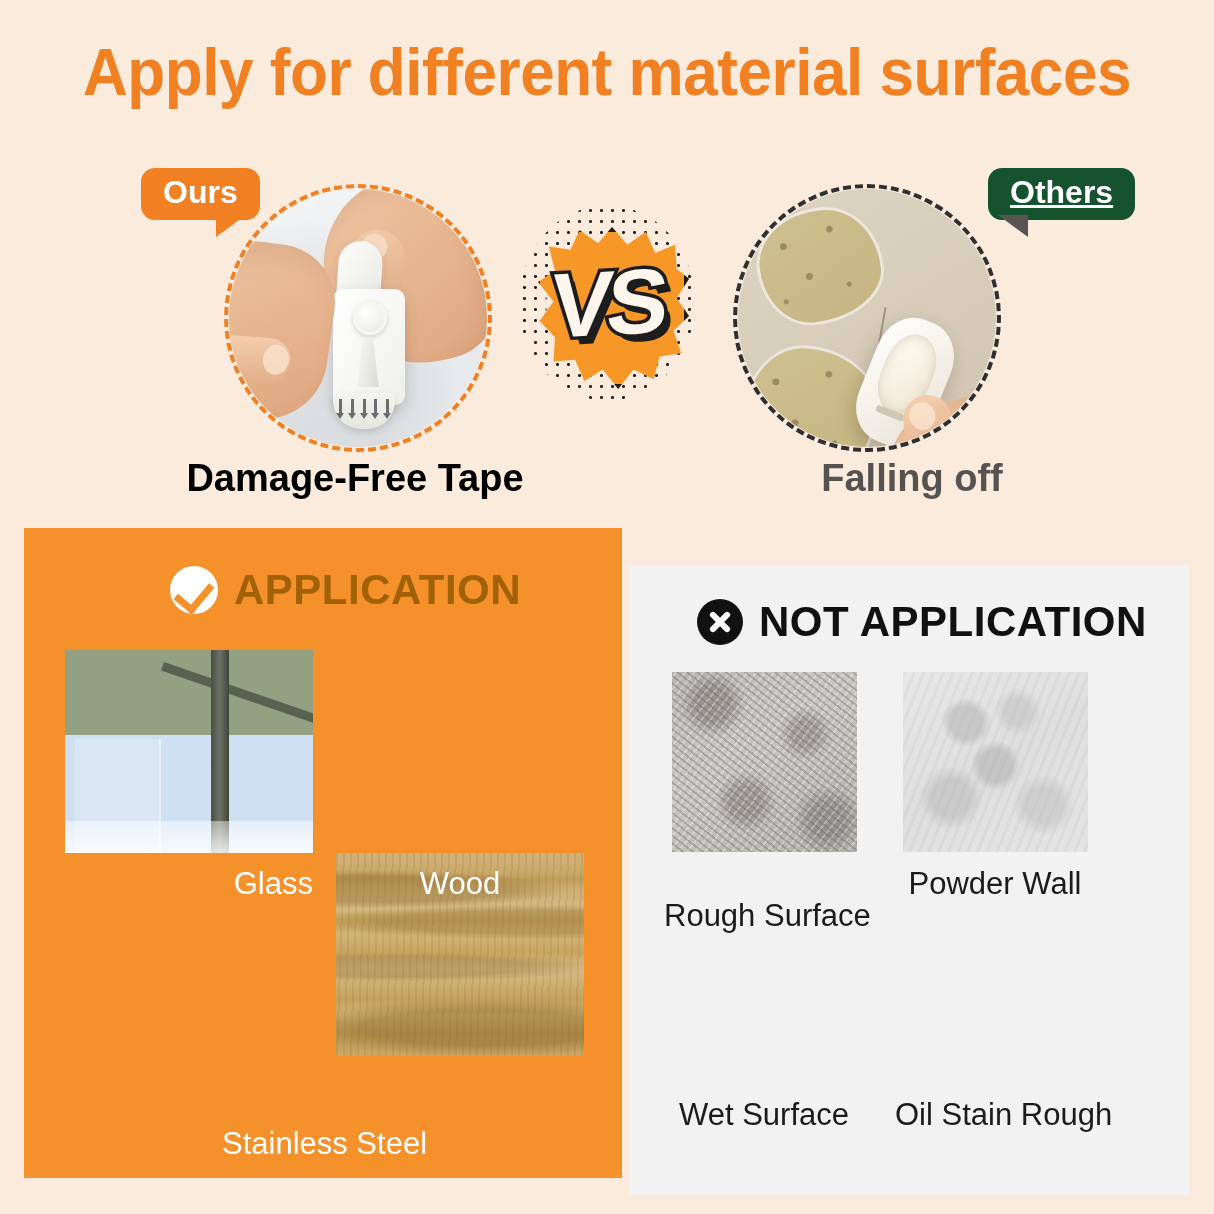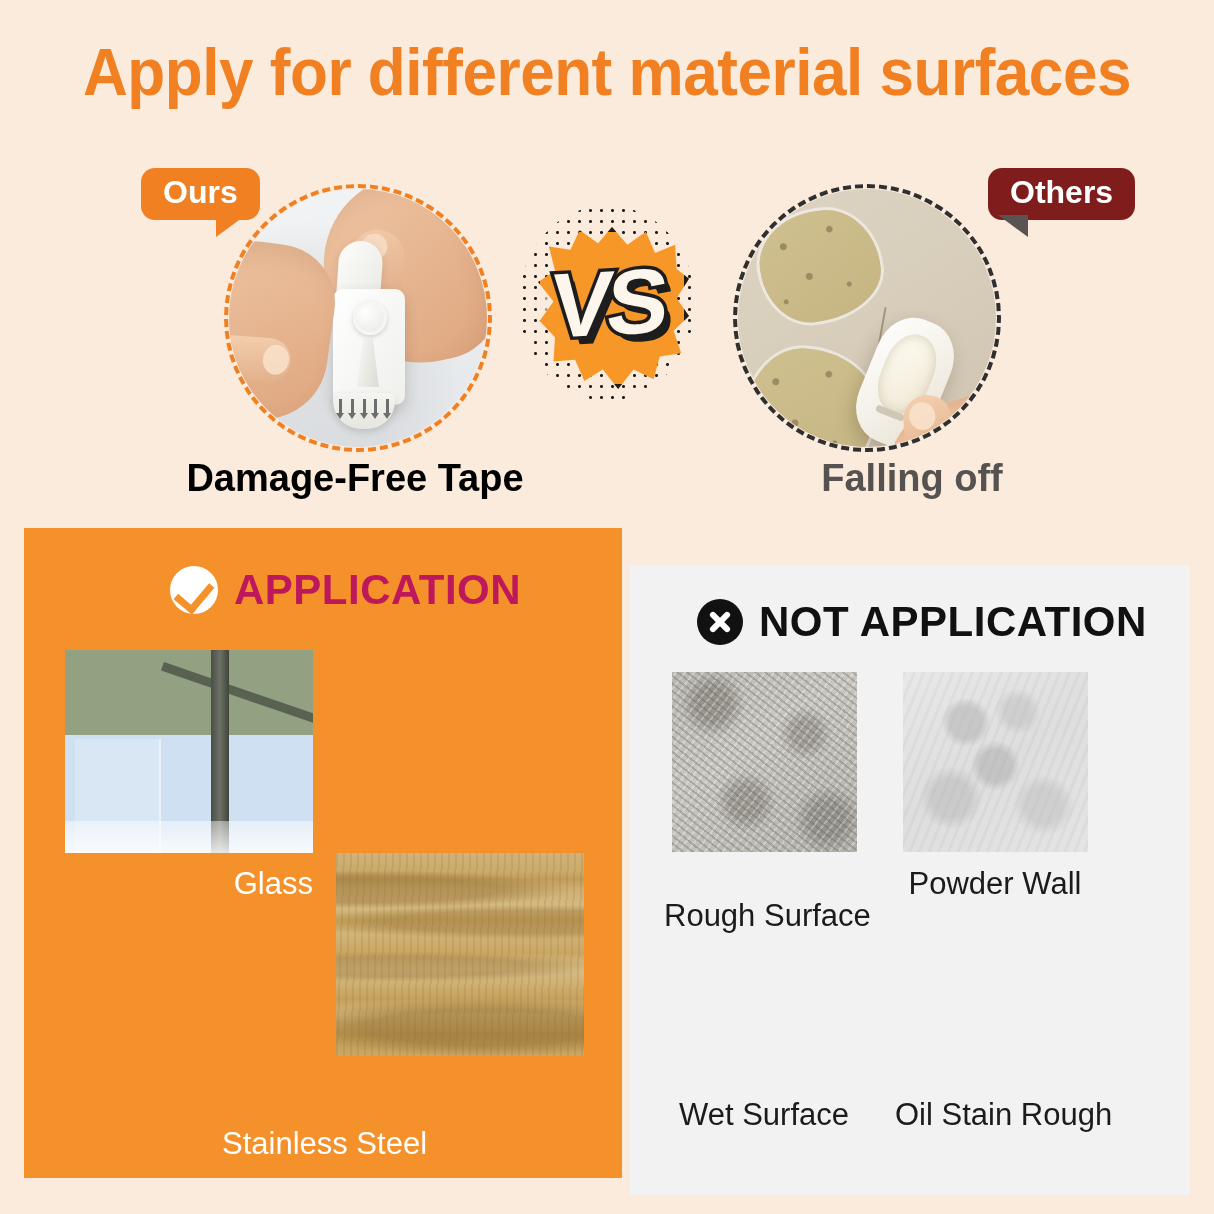--- a/index.html
+++ b/index.html
@@ -189,21 +189,21 @@
   .bubble{
     position:absolute;padding:7px 22px 9px;border-radius:14px;
     color:#ffffff;font-weight:bold;font-size:32px;line-height:1.12;text-align:center;
   }
   .bubble-ours{background:#f08022;left:141px;top:168px;}
   .bubble-ours::after{
     content:"";position:absolute;right:14px;bottom:-17px;
     border-left:0 solid transparent;border-right:30px solid transparent;
     border-top:22px solid #f08022;
   }
-  .bubble-others{background:#7f1d1d;left:988px;top:168px;}
+  .bubble-others{background:#14532d;left:988px;top:168px;text-decoration:underline;}
   .bubble-others::after{
     content:"";position:absolute;left:10px;bottom:-17px;
     border-right:0 solid transparent;border-left:30px solid transparent;
     border-top:22px solid #595451;
   }
 
   
   .vs-wrap{position:absolute;left:519px;top:205px;width:176px;height:196px;}
   .vs-dots{
     position:absolute;inset:0;border-radius:50%;
@@ -266,21 +266,21 @@
     position:relative;flex:0 0 auto;
   }
   .badge-x::before,.badge-x::after{
     content:"";position:absolute;left:10px;top:20px;width:26px;height:6px;
     background:#ffffff;border-radius:3px;
   }
   .badge-x::before{transform:rotate(45deg);}
   .badge-x::after{transform:rotate(-45deg);}
 
   .head-txt{font-weight:bold;font-size:42px;letter-spacing:0.5px;}
-  .head-txt.white{color:#be185d;}
+  .head-txt.white{color:#a16207;}
   .head-txt.black{color:#111111;}
 
   
   .sw{position:absolute;overflow:hidden;background:#ddd;}
   .sw-label{
     position:absolute;text-align:center;font-size:31px;white-space:nowrap;
   }
   .lab-white{color:#ffffff;}
   .lab-dark{color:#1b1b1b;}
 
@@ -427,20 +427,21 @@
     <div class="glass-pane"></div>
     <div class="glass-beam"></div>
     <div class="glass-mullion"></div>
     <div class="glass-floor"></div>
   </div>
   <div class="sw-label lab-white" style="left:65px;top:866px;width:248px;text-align:right;">Glass</div>
 
   <div class="sw tex-wood" style="left:336px;top:650px;width:248px;height:203px;">
     <div class="wood-grain"></div>
   </div>
+  <div class="sw-label lab-white" style="left:336px;top:866px;width:248px;">Wood</div>
 
   <div class="sw-label lab-white" style="left:65px;top:1126px;width:519px;">Stainless Steel</div>
 
   <div class="panel-head head-not">
     <div class="badge-x"></div>
     <div class="head-txt black">NOT APPLICATION</div>
   </div>
 
   <div class="sw tex-rough" style="left:672px;top:672px;width:185px;height:180px;"></div>
   <div class="sw-label lab-dark" style="left:664px;top:866px;width:200px;margin-top:32px;">Rough Surface</div>

